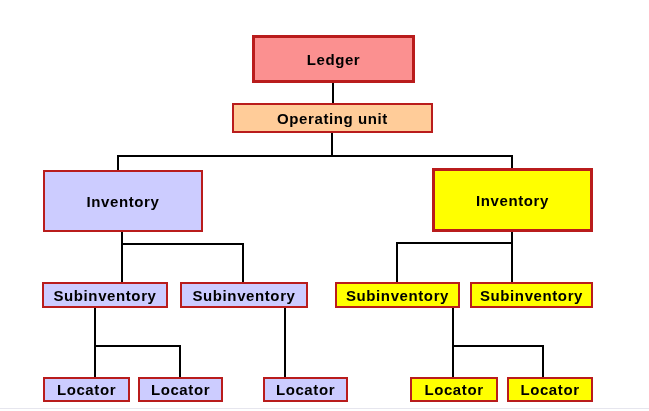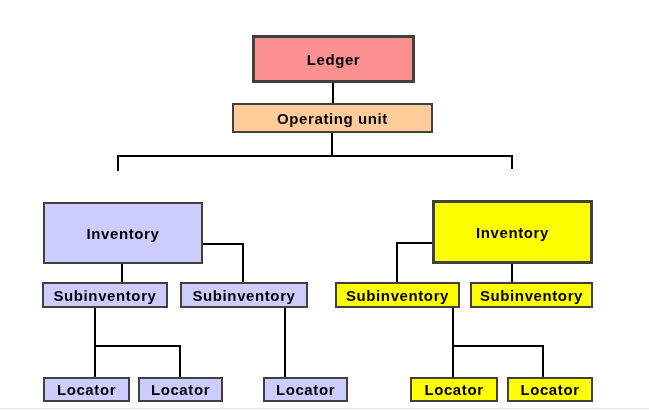--- a/index.html
+++ b/index.html
@@ -18,35 +18,35 @@
   .stage::after { 
     content: "";
     position: absolute;
     left: 0; right: 0; bottom: 2px;
     height: 1px;
     background: #e6e6ee;
   }
   .node {
     position: absolute;
     box-sizing: border-box;
-    border: 2px solid #404040;
+    border: 2px solid #b91c1c;
     display: flex;
     flex-direction: column;
     align-items: center;
     justify-content: center;
     text-align: center;
     color: #000000;
     font-weight: 700;
     font-size: 15px;
     letter-spacing: 0.6px;
     line-height: 1;
     white-space: nowrap;
   }
   .node.thick { border-width: 3px; }
-  .node.two-line { justify-content: space-evenly; margin-top: 32px; }
+  .node.two-line { justify-content: space-evenly; }
   .edge {
     position: absolute;
     background: #000000;
   }
 </style>
 </head>
 <body>
 
 <div class="stage">
 

